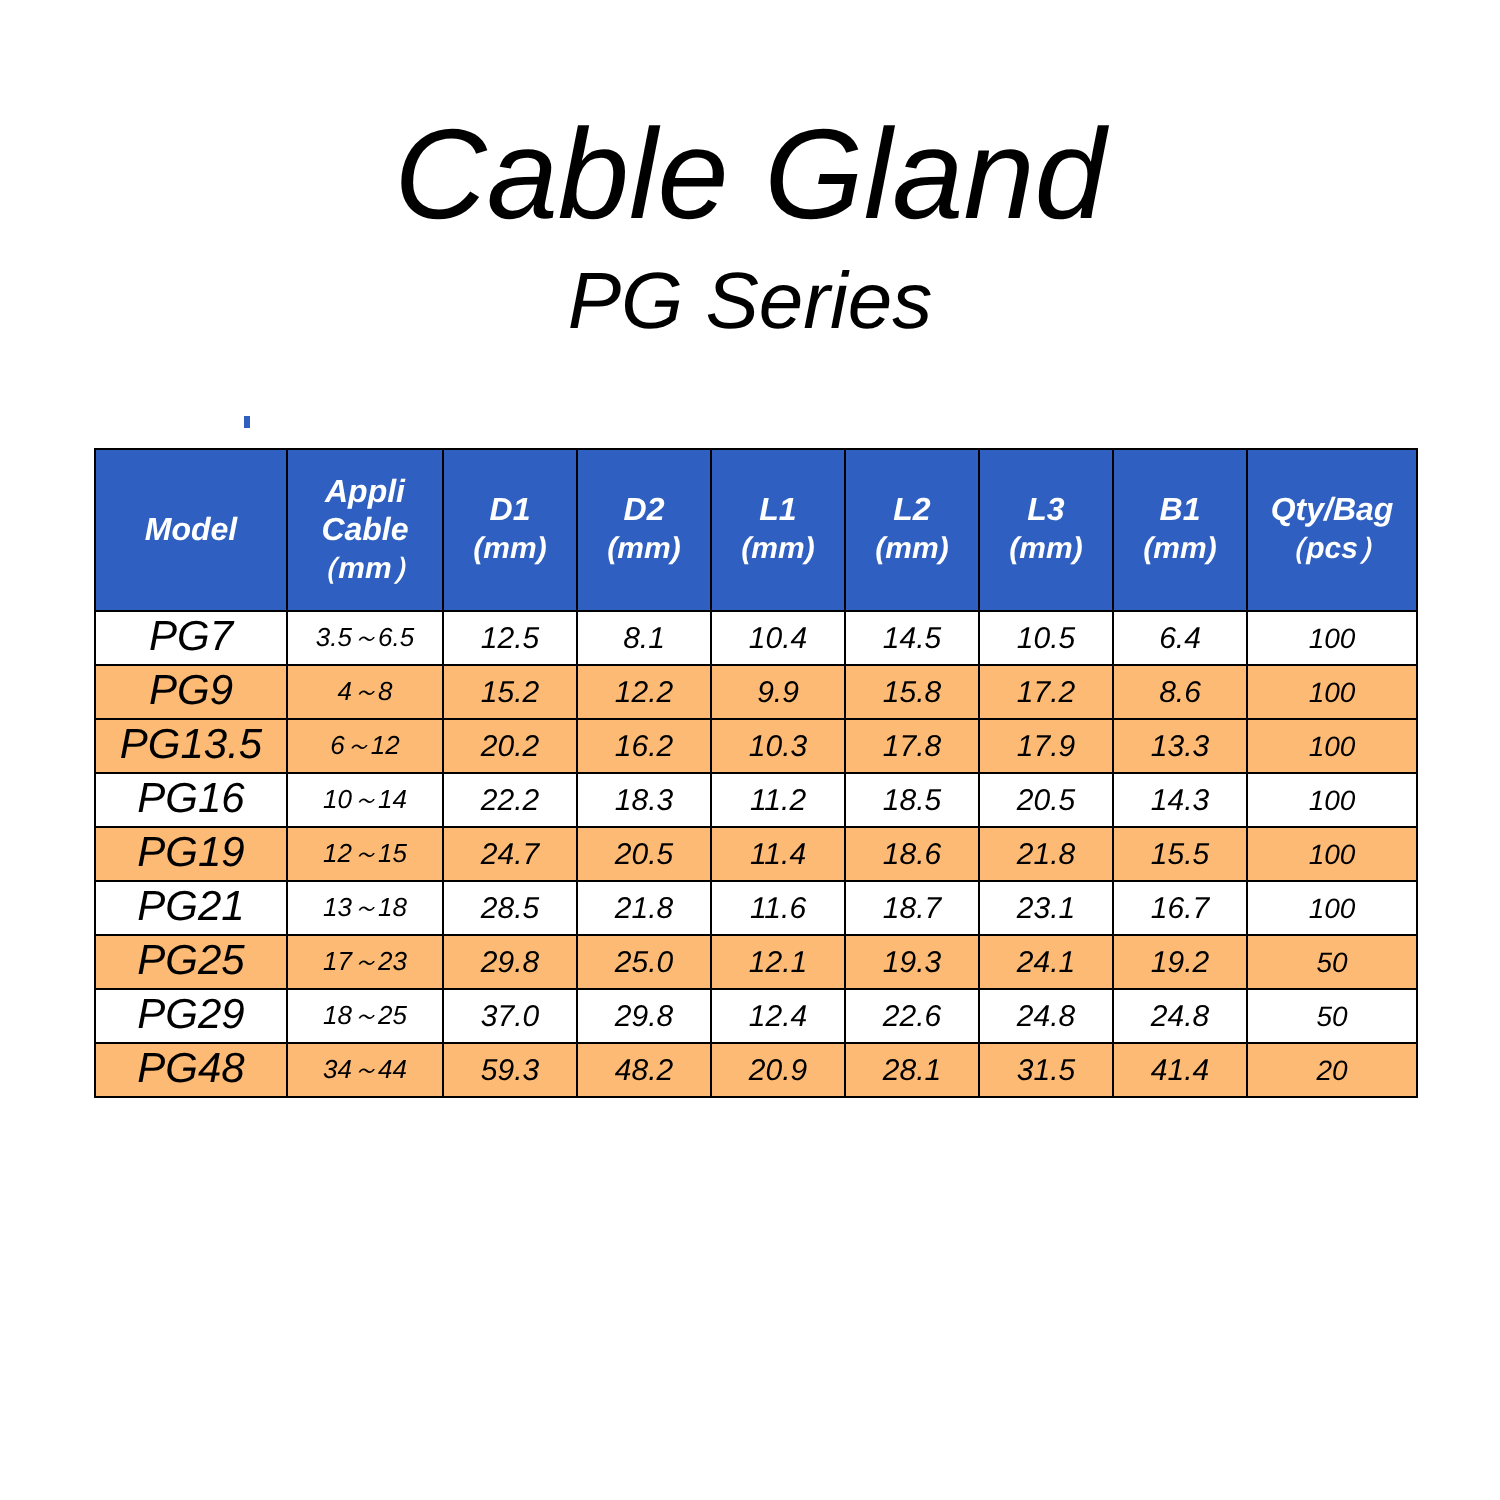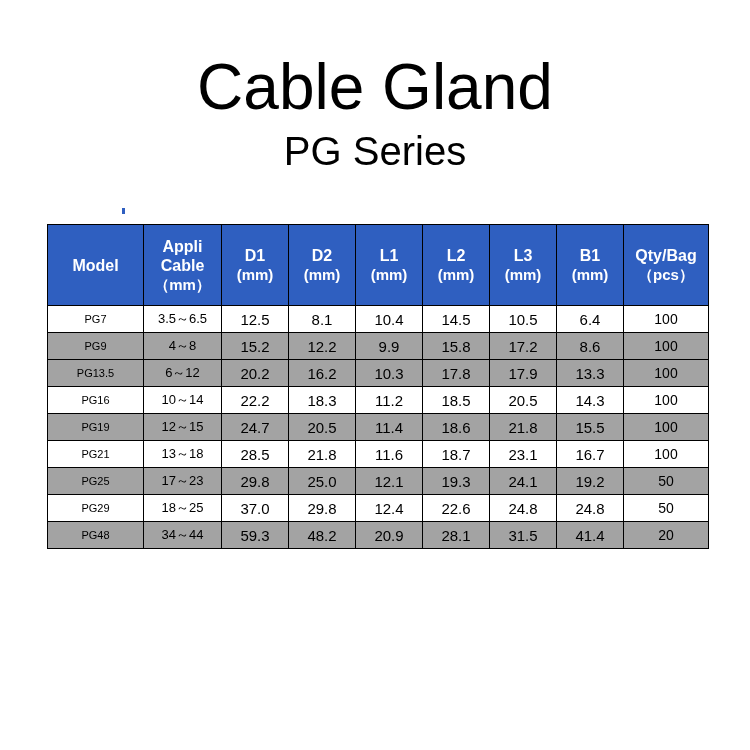--- a/index.html
+++ b/index.html
@@ -11,20 +11,21 @@
     height: 750px;
     background: #ffffff;
     font-family: "Liberation Sans", sans-serif;
     overflow: hidden;
   }
   .page {
     position: relative;
     width: 750px;
     height: 740px;
     box-sizing: border-box;
+    font-style: italic;
   }
   .title-block {
     text-align: center;
     padding-top: 52px;
   }
   .main-title {
     font-size: 64px;
     line-height: 70px;
     font-weight: 400;
     color: #000000;
@@ -71,24 +72,24 @@
     font-size: 15px;
     font-weight: bold;
   }
   table.spec tbody td {
     font-size: 15px;
     height: 26px;
     padding: 0 2px;
     background: #ffffff;
   }
   table.spec tbody tr.alt td {
-    background: #a3a3a3;
+    background: #fdba74;
   }
   table.spec tbody td.model {
-    font-size: 11px;
+    font-size: 21px;
     text-align: center;
   }
   table.spec tbody td.appli {
     font-size: 13px;
   }
   table.spec tbody td.qty {
     font-size: 14px;
   }
   col.c-model { width: 96px; }
   col.c-appli { width: 78px; }

